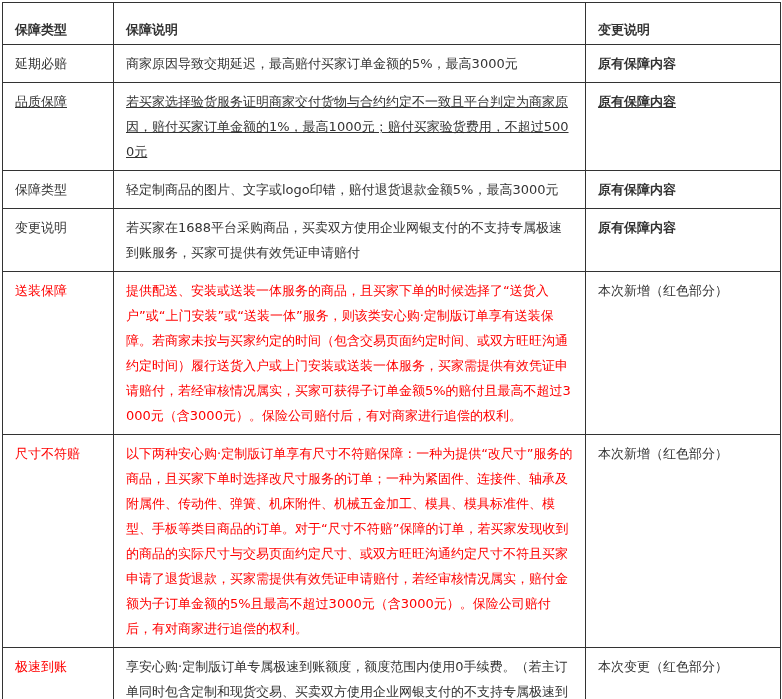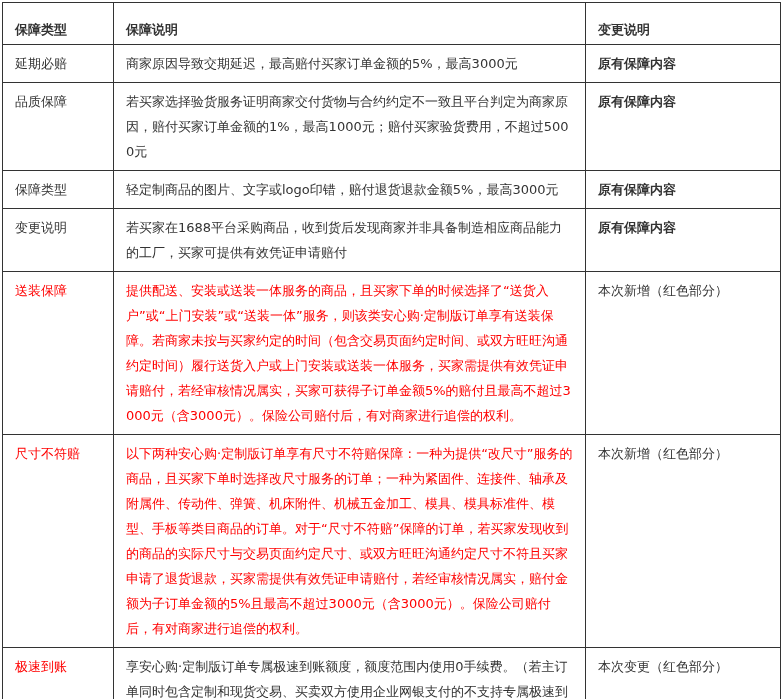--- a/index.html
+++ b/index.html
@@ -62,33 +62,33 @@
         <th>保障说明</th>
         <th>变更说明</th>
       </tr>
     </thead>
     <tbody>
         <tr style="height: 38px; margin-left: 42px;">
           <td class="c-black">延期必赔</td>
           <td><span class="c-black">商家原因导致交期延迟，最高赔付买家订单金额的5%，最高3000元</span></td>
           <td class="c-black bold">原有保障内容</td>
         </tr>
-        <tr style="height: 57px;">
+        <tr style="height: 57px; text-decoration: underline;">
           <td class="c-black">品质保障</td>
           <td><span class="c-black">若买家选择验货服务证明商家交付货物与合约约定不一致且平台判定为商家原因，赔付买家订单金额的1%，最高1000元；赔付买家验货费用，不超过5000元</span></td>
           <td class="c-black bold">原有保障内容</td>
         </tr>
         <tr style="height: 38px;">
           <td class="c-black">保障类型</td>
           <td><span class="c-black">轻定制商品的图片、文字或logo印错，赔付退货退款金额5%，最高3000元</span></td>
           <td class="c-black bold">原有保障内容</td>
         </tr>
         <tr style="height: 58px;">
           <td class="c-black">变更说明</td>
-          <td><span class="c-black">若买家在1688平台采购商品，收到货后发现商家并非具备制造相应商品能力的工厂，买家可提供有效凭证申请赔付</span></td>
+          <td><span class="c-black">若买家在1688平台采购商品，买卖双方使用企业网银支付的不支持专属极速到账服务，买家可提供有效凭证申请赔付</span></td>
           <td class="c-black bold">原有保障内容</td>
         </tr>
         <tr style="height: 156px;">
           <td class="c-red">送装保障</td>
           <td><span class="c-red">提供配送、安装或送装一体服务的商品，且买家下单的时候选择了“送货入户”或“上门安装”或“送装一体”服务，则该类安心购·定制版订单享有送装保障。若商家未按与买家约定的时间（包含交易页面约定时间、或双方旺旺沟通约定时间）履行送货入户或上门安装或送装一体服务，买家需提供有效凭证申请赔付，若经审核情况属实，买家可获得子订单金额5%的赔付且最高不超过3000元（含3000元）。保险公司赔付后，有对商家进行追偿的权利。</span></td>
           <td class="c-black">本次新增（红色部分）</td>
         </tr>
         <tr style="height: 175px; padding-left: 41px;">
           <td class="c-red">尺寸不符赔</td>
           <td><span class="c-red">以下两种安心购·定制版订单享有尺寸不符赔保障：一种为提供“改尺寸”服务的商品，且买家下单时选择改尺寸服务的订单；一种为紧固件、连接件、轴承及附属件、传动件、弹簧、机床附件、机械五金加工、模具、模具标准件、模型、手板等类目商品的订单。对于“尺寸不符赔”保障的订单，若买家发现收到的商品的实际尺寸与交易页面约定尺寸、或双方旺旺沟通约定尺寸不符且买家申请了退货退款，买家需提供有效凭证申请赔付，若经审核情况属实，赔付金额为子订单金额的5%且最高不超过3000元（含3000元）。保险公司赔付后，有对商家进行追偿的权利。</span></td>

